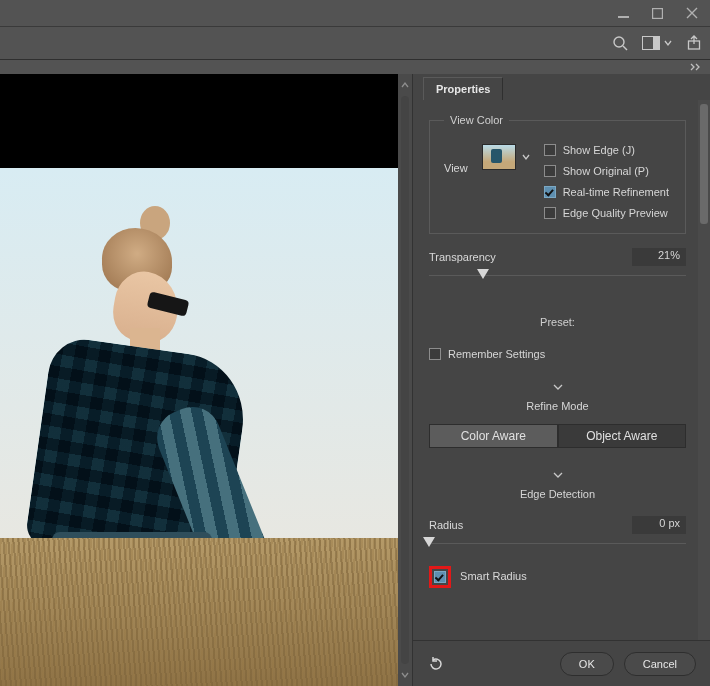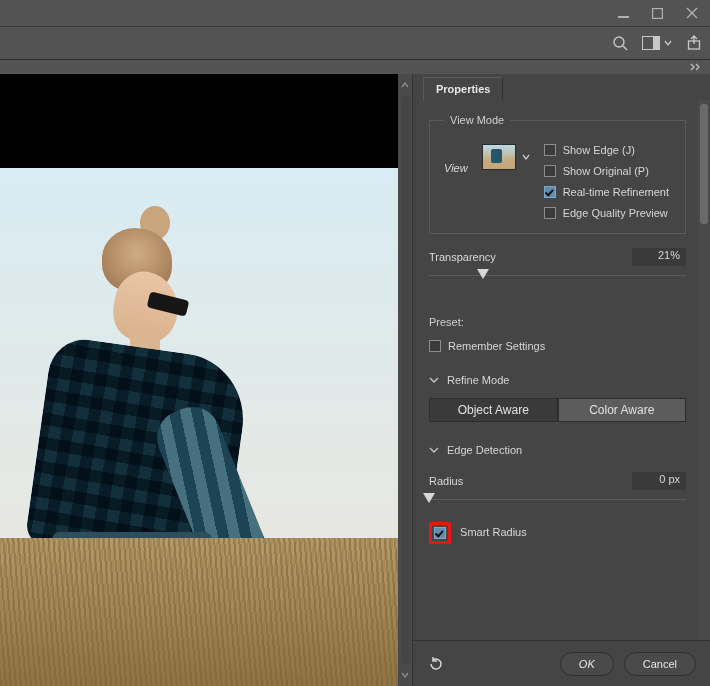--- a/index.html
+++ b/index.html
@@ -75,60 +75,60 @@
   .tab-row { display:flex; height:26px; align-items:flex-end; padding-left:10px; }
   .tab { background:#454545; padding:5px 12px 5px 12px; font-weight:600; color:#e6e6e6; border-top:1px solid #5a5a5a; border-left:1px solid #5a5a5a; border-right:1px solid #2f2f2f; }
   .panel-body { flex:1; overflow:hidden; position:relative; display:flex; }
   .panel-scroll { width:12px; background:#4a4a4a; display:flex; flex-direction:column; }
   .panel-scroll .thumb { margin:4px 2px; flex:0 0 120px; background:#6a6a6a; border-radius:3px; }
   .panel-content { flex:1; padding:10px 12px 0 16px; overflow:hidden; }
 
   fieldset.viewmode { border:1px solid #5a5a5a; padding:12px 10px 14px 14px; margin-top:4px; }
   fieldset.viewmode legend { padding:0 6px; color:#d0d0d0; }
   .vm-row { display:flex; gap:14px; align-items:flex-start; margin-top:6px; }
-  .vm-left { display:flex; flex-direction:column; align-items:flex-end; gap:6px; padding-top:18px;font-style:italic; }
+  .vm-left { display:flex; flex-direction:column; align-items:flex-end; gap:6px; padding-top:18px; }
   .vm-thumb-wrap { display:flex; align-items:center; gap:6px; }
   .vm-thumb { width:34px; height:26px; background:linear-gradient(#b9dbe7,#c5a879 70%); border:1px solid #2a2a2a; position:relative; }
   .vm-thumb::after{ content:""; position:absolute; left:8px; top:4px; width:11px; height:14px; background:#27566a; border-radius:2px; }
   .vm-checks { display:flex; flex-direction:column; gap:9px; }
   .chk { display:flex; align-items:flex-start; gap:7px; cursor:pointer; }
   .chk .box { width:12px; height:12px; border:1px solid #8c8c8c; background:#3b3b3b; display:flex; align-items:center; justify-content:center; }
   .chk .box.checked { background:#5e8fb0; border-color:#7ba8c4; }
   .chk .box.checked::after { content:""; width:6px; height:3px; border-left:2px solid #111; border-bottom:2px solid #111; transform:rotate(-48deg) translate(0,-1px); }
   .chk .lbl { color:#d6d6d6; }
 
   
   .slider-head { display:flex; justify-content:space-between; align-items:center; margin-top:14px; }
   .valbox { width:54px; height:18px; background:#3a3a3a; color:#d6d6d6; text-align:right; padding:1px 6px 0 0; }
   .slider-track { position:relative; height:16px; margin-top:2px; }
   .slider-track .line { position:absolute; top:7px; left:0; right:0; height:1px; background:#2c2c2c; border-top:1px solid #5a5a5a; }
   .slider-track .knob { position:absolute; top:1px; width:0;height:0; border-left:6px solid transparent;border-right:6px solid transparent;border-top:10px solid #d7d7d7; transform:translateX(-6px); }
 
   
-  .preset-row { display:flex; align-items:center; gap:8px; margin-top:32px; }
+  .preset-row { display:flex; align-items:center; gap:8px; margin-top:32px;justify-content:center; }
   .preset-row .lbl { color:#cfcfcf; }
   .select { flex:1; height:20px; background:#3a3a3a; color:#d6d6d6; padding:2px 8px; display:flex; justify-content:space-between; align-items:center; }
 
   
-  .section-head { display:flex; align-items:center; gap:8px; margin-top:22px; color:#d6d6d6; }
+  .section-head { display:flex; align-items:center; gap:8px; margin-top:22px; color:#d6d6d6;flex-direction:column; }
   .section-head .chev { transform:rotate(0deg); }
 
   .segmented { display:flex; margin-top:12px; }
   .segmented .seg { flex:1; height:24px; display:flex; align-items:center; justify-content:center; font-size:12px; color:#e0e0e0; border:1px solid #2d2d2d; background:#3a3a3a; }
   .segmented .seg.active { background:#5c5c5c; }
 
   
   .highlight { border:3px solid #e21818; padding:2px; display:inline-block; }
   .sr-row { margin-top:14px; }
 
   
   .panel-footer { height:46px; border-top:1px solid #323232; display:flex; align-items:center; justify-content:space-between; padding:0 14px 0 14px; }
   .panel-footer .left { display:flex; align-items:center; gap:12px; }
   .btn { height:24px; padding:0 18px; border:1px solid #2e2e2e; border-radius:14px; display:flex; align-items:center; color:#e6e6e6; background:#4a4a4a; }
-  .btn.primary { background:#4a4a4a;font-style:italic; }
+  .btn.primary { background:#4a4a4a; }
   .panel-footer .right { display:flex; gap:10px; }
 
   svg { display:block; }
 </style>
 </head>
 <body>
 
 <div class="titlebar">
   <div class="win-btn">
     <svg width="11" height="11" viewBox="0 0 11 11">
@@ -217,21 +217,21 @@
 
   <div class="panel">
     <div class="tab-row">
       <div class="tab">Properties</div>
     </div>
 
     <div class="panel-body">
       <div class="panel-content">
 
         <fieldset class="viewmode">
-          <legend>View Mode</legend>
+          <legend>View Color</legend>
           <div class="vm-row">
             <div class="vm-left">
               <span>View</span>
             </div>
             <div class="vm-thumb-wrap">
               <div class="vm-thumb"></div>
               <svg width="8" height="8" viewBox="0 0 8 8">
                   <path d="M1 2 L4 6 L7 2" fill="none" stroke="#c8c8c8" stroke-width="1.3"></path>
                 </svg>
             </div>
@@ -262,34 +262,34 @@
         </div>
         <div class="slider-track">
           <div class="line"></div>
           <div class="knob" style="left: 21%;"></div>
         </div>
 
         <div class="preset-row">
           <span class="lbl">Preset:</span>
         </div>
 
-        <label class="chk" style="margin-top:12px">
+        <label class="chk" style="margin-top:20px">
           <span class="box"></span>
           <span class="lbl">Remember Settings</span>
         </label>
 
         <div class="section-head">
           <svg class="chev" width="10" height="10" viewBox="0 0 10 10">
               <path d="M1 3 L5 7 L9 3" fill="none" stroke="#c8c8c8" stroke-width="1.3"></path>
             </svg>
           <span>Refine Mode</span>
         </div>
         <div class="segmented">
+          <div class="seg active">Color Aware</div>
           <div class="seg">Object Aware</div>
-          <div class="seg active">Color Aware</div>
         </div>
 
         <div class="section-head">
           <svg class="chev" width="10" height="10" viewBox="0 0 10 10">
               <path d="M1 3 L5 7 L9 3" fill="none" stroke="#c8c8c8" stroke-width="1.3"></path>
             </svg>
           <span>Edge Detection</span>
         </div>
 
         <div class="slider-head" style="margin-top:16px">

